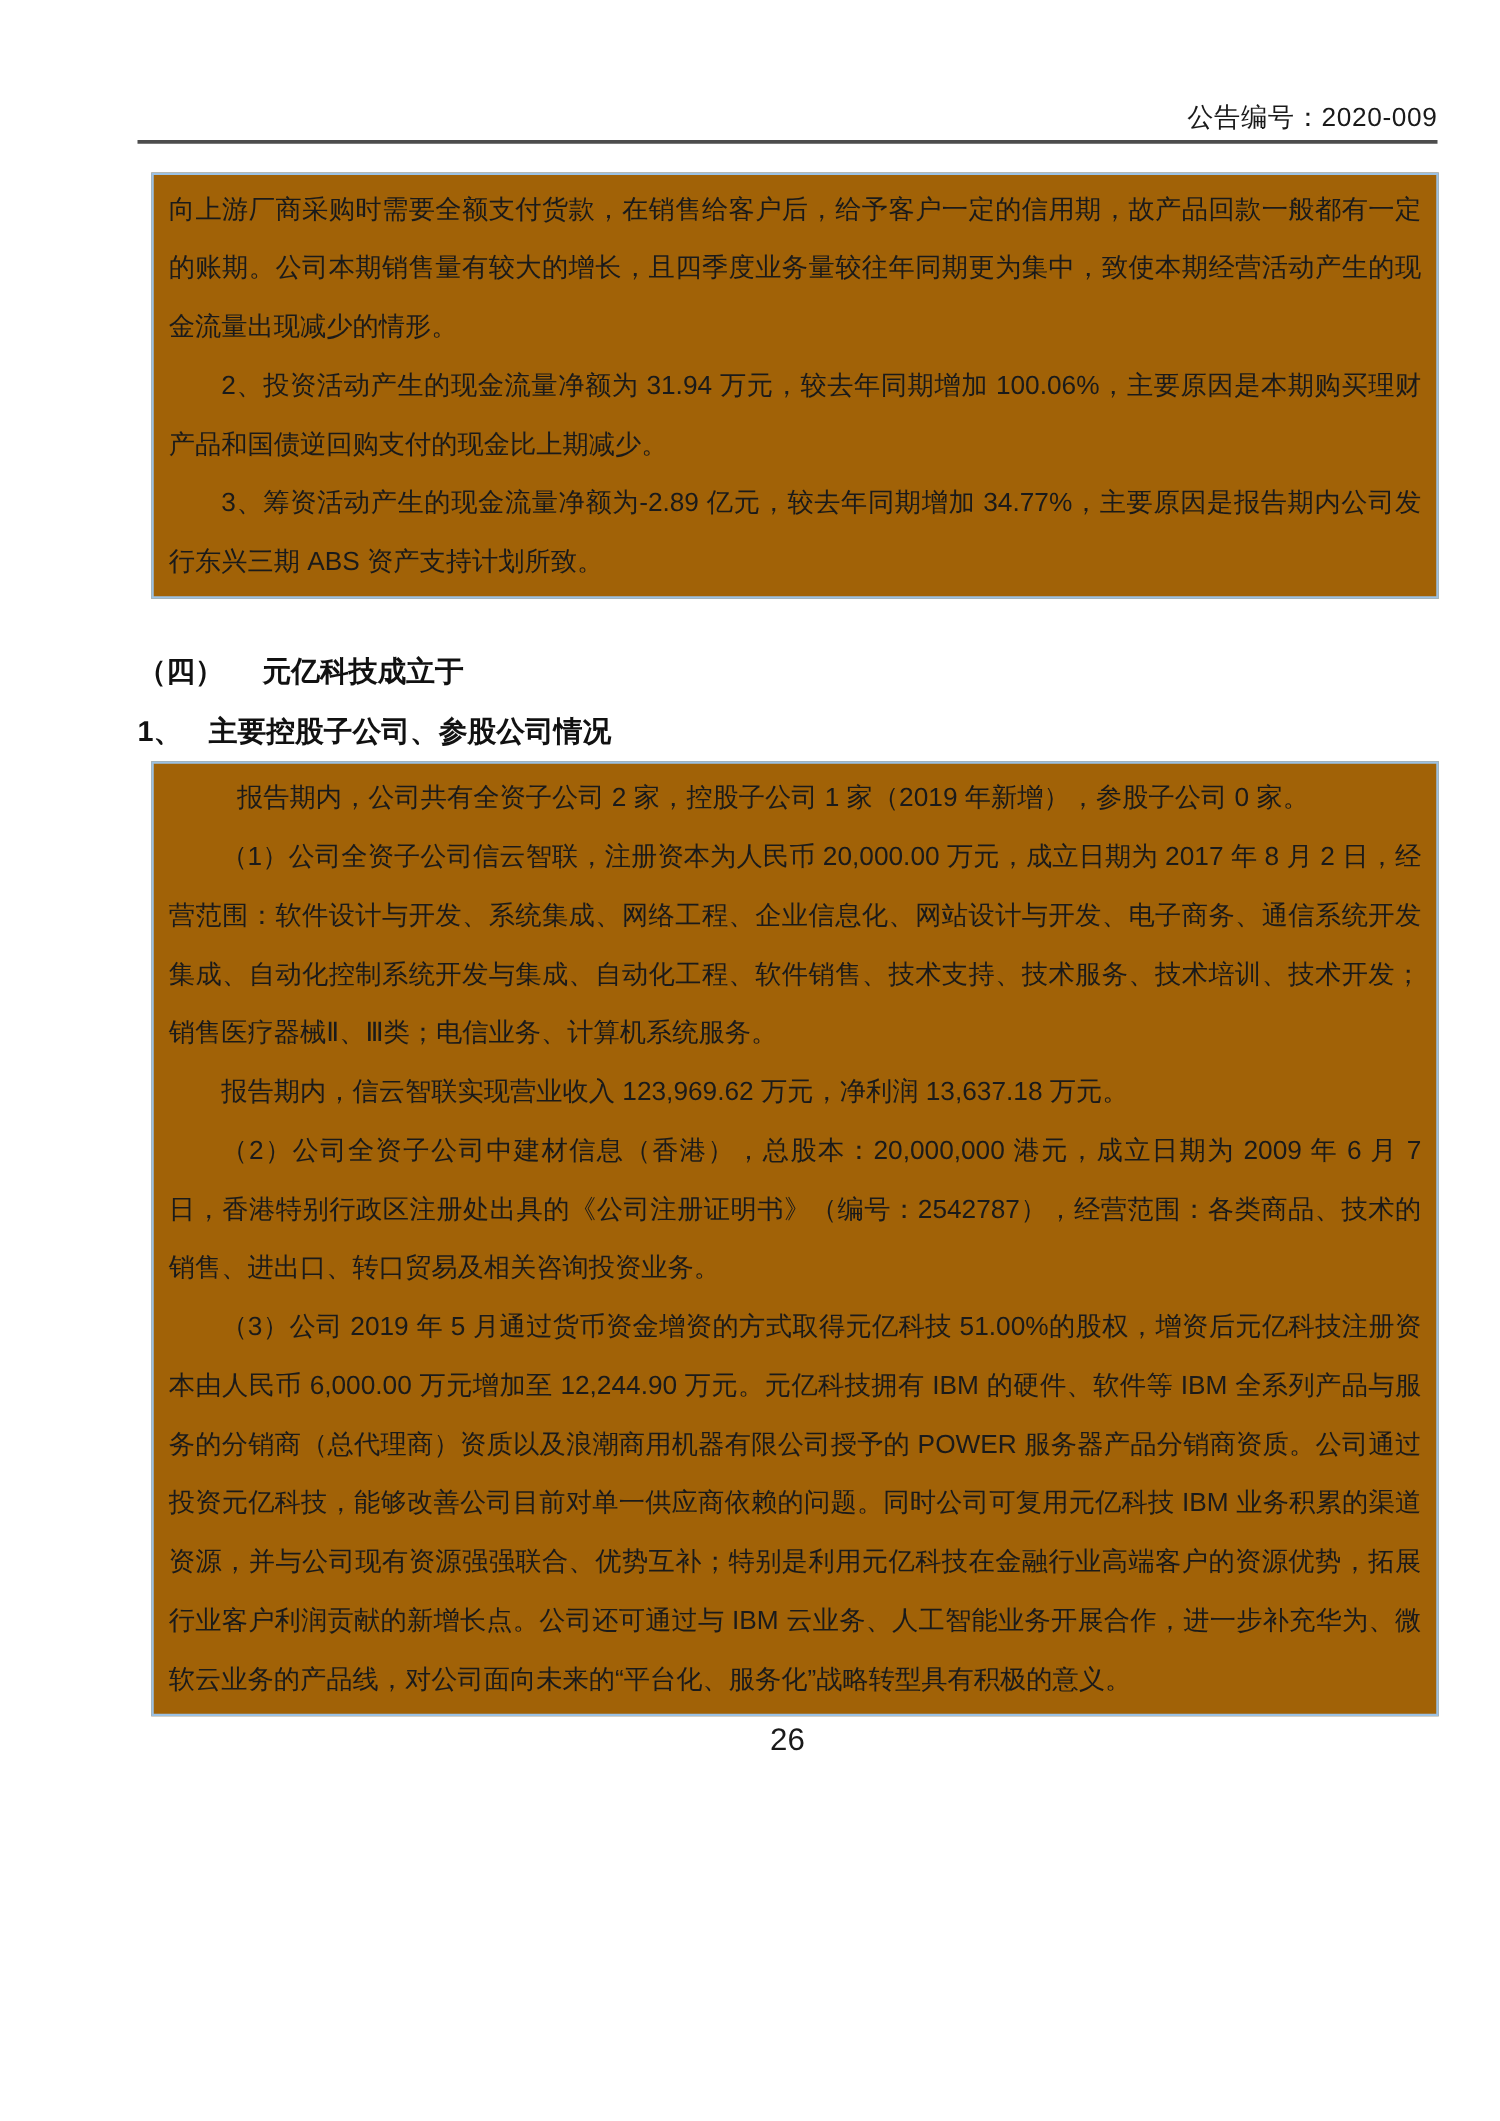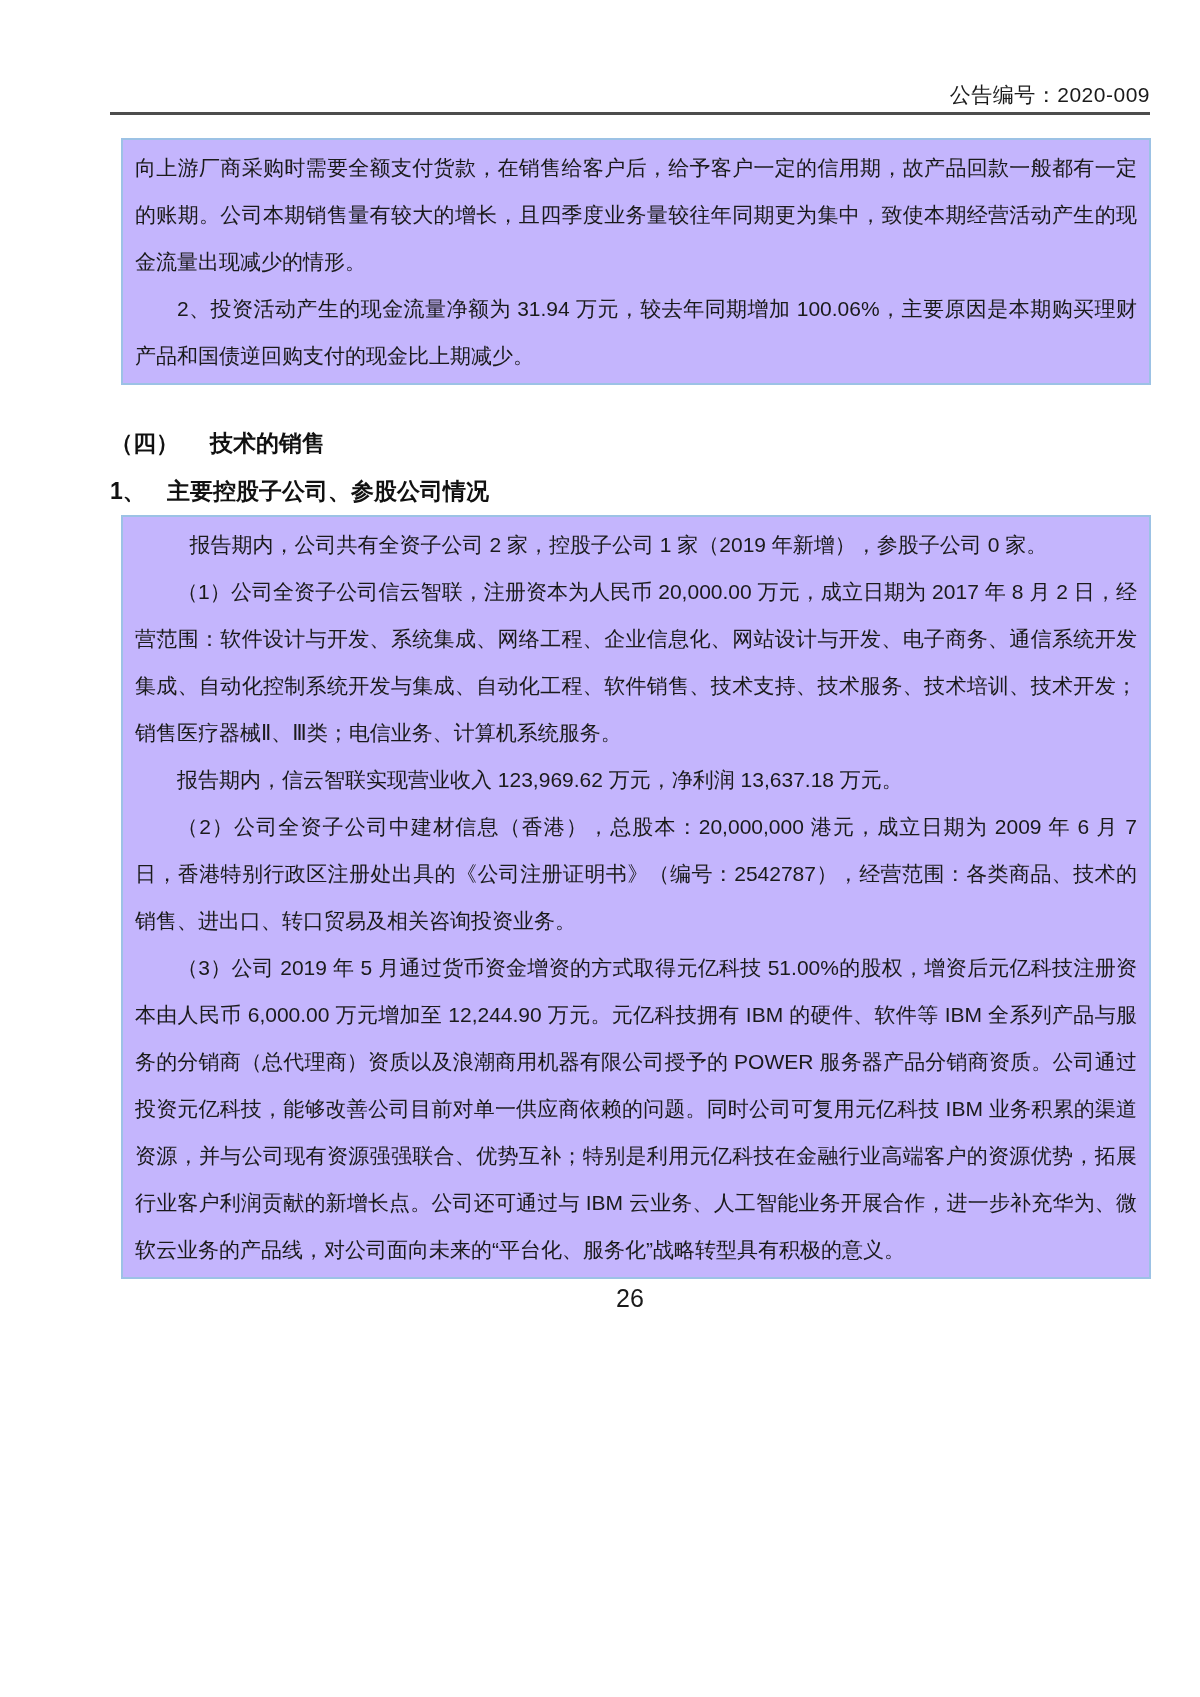--- a/index.html
+++ b/index.html
@@ -25,21 +25,21 @@
     letter-spacing: 0.5px;
   }
   .header-rule {
     margin-top: 4px;
     height: 0;
     border-bottom: 3px solid #4d4d4d;
   }
   
   .text-box {
     border: 2px solid #9CC2E5;
-    background: #c4b5fd;
+    background: #a16207;
     margin-left: 11px;     
     margin-right: -1px;
     padding: 4px 12px;
     box-sizing: border-box;
   }
   .box-1 { margin-top: 23px; }
   .box-2 { margin-top: 8px; }
   .para {
     margin: 0;
     font-size: 21px;
@@ -78,25 +78,26 @@
 
 <div class="page">
 
   <div class="doc-header">公告编号：2020-009</div>
 
   <div class="header-rule"></div>
 
   <div class="text-box box-1">
       <p class="para flush">向上游厂商采购时需要全额支付货款，在销售给客户后，给予客户一定的信用期，故产品回款一般都有一定的账期。公司本期销售量有较大的增长，且四季度业务量较往年同期更为集中，致使本期经营活动产生的现金流量出现减少的情形。</p>
       <p class="para indent">2、投资活动产生的现金流量净额为 31.94 万元，较去年同期增加 100.06%，主要原因是本期购买理财产品和国债逆回购支付的现金比上期减少。</p>
+      <p class="para indent">3、筹资活动产生的现金流量净额为-2.89 亿元，较去年同期增加 34.77%，主要原因是报告期内公司发行东兴三期 ABS 资产支持计划所致。</p>
     </div>
 
   <div class="heading heading-l1">
     <span class="heading-num">（四）</span>
-    <span class="heading-title">技术的销售</span>
+    <span class="heading-title">元亿科技成立于</span>
   </div>
 
   <div class="heading heading-l2">
     <span class="heading-num">1、</span>
     <span class="heading-title">主要控股子公司、参股公司情况</span>
   </div>
 
   <div class="text-box box-2">
       <p class="para indent-lg">报告期内，公司共有全资子公司 2 家，控股子公司 1 家（2019 年新增），参股子公司 0 家。</p>
       <p class="para indent">（1）公司全资子公司信云智联，注册资本为人民币 20,000.00 万元，成立日期为 2017 年 8 月 2 日，经营范围：软件设计与开发、系统集成、网络工程、企业信息化、网站设计与开发、电子商务、通信系统开发集成、自动化控制系统开发与集成、自动化工程、软件销售、技术支持、技术服务、技术培训、技术开发；销售医疗器械Ⅱ、Ⅲ类；电信业务、计算机系统服务。</p>

